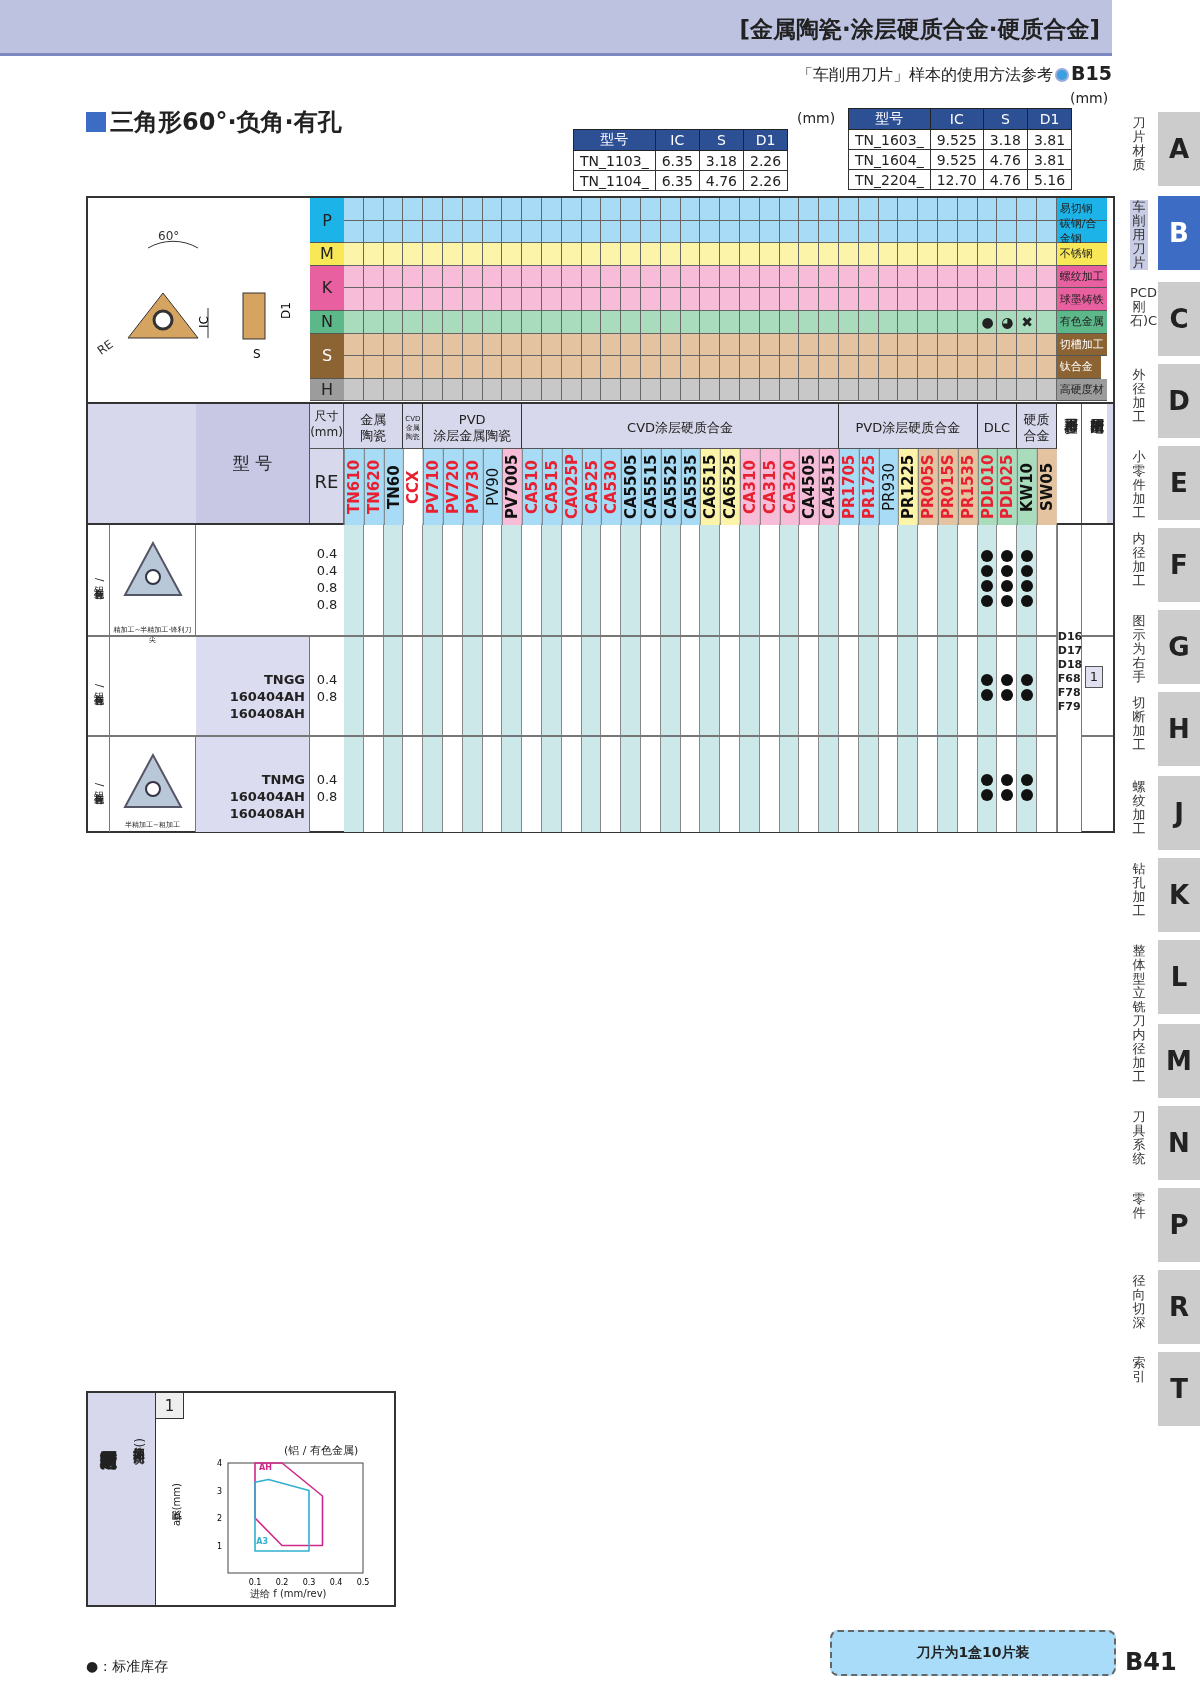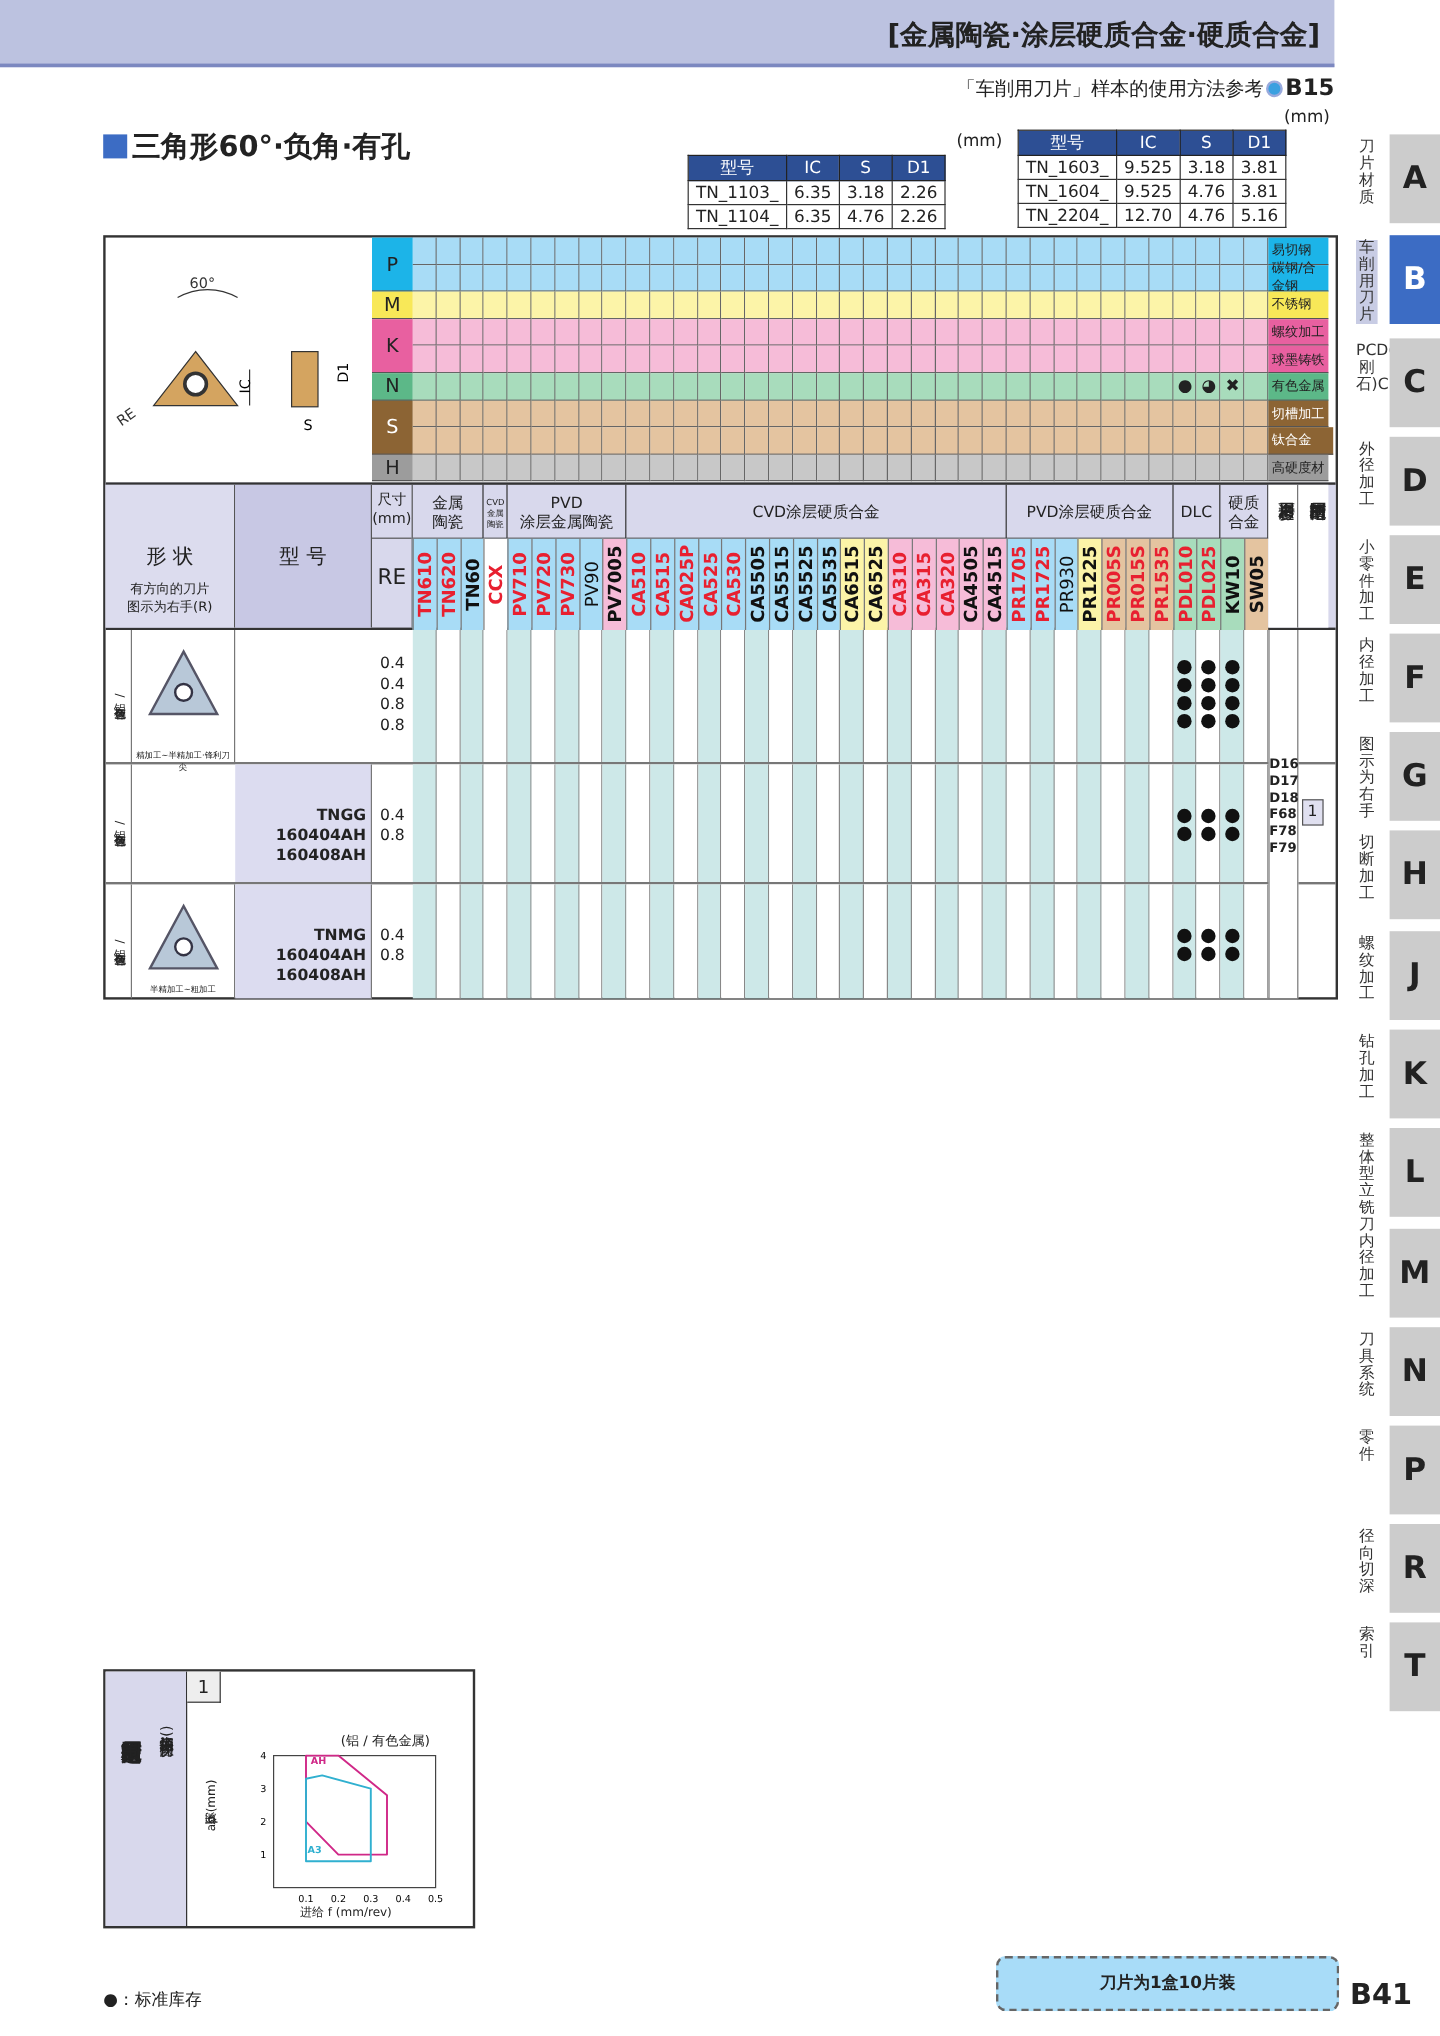--- a/index.html
+++ b/index.html
@@ -398,21 +398,21 @@
       <div style="position: absolute; left: 548.8px; top: 158.2px; width: 19.8px; height: 22.6px; background: rgb(228, 196, 160); border-right: 1px solid rgb(102, 102, 102); border-bottom: 1px solid rgb(102, 102, 102);"></div>
       <div style="position: absolute; left: 568.6px; top: 158.2px; width: 19.8px; height: 22.6px; background: rgb(228, 196, 160); border-right: 1px solid rgb(102, 102, 102); border-bottom: 1px solid rgb(102, 102, 102);"></div>
       <div style="position: absolute; left: 588.4px; top: 158.2px; width: 19.8px; height: 22.6px; background: rgb(228, 196, 160); border-right: 1px solid rgb(102, 102, 102); border-bottom: 1px solid rgb(102, 102, 102);"></div>
       <div style="position: absolute; left: 608.2px; top: 158.2px; width: 19.8px; height: 22.6px; background: rgb(228, 196, 160); border-right: 1px solid rgb(102, 102, 102); border-bottom: 1px solid rgb(102, 102, 102);"></div>
       <div style="position: absolute; left: 628px; top: 158.2px; width: 19.8px; height: 22.6px; background: rgb(228, 196, 160); border-right: 1px solid rgb(102, 102, 102); border-bottom: 1px solid rgb(102, 102, 102);"></div>
       <div style="position: absolute; left: 647.8px; top: 158.2px; width: 19.8px; height: 22.6px; background: rgb(228, 196, 160); border-right: 1px solid rgb(102, 102, 102); border-bottom: 1px solid rgb(102, 102, 102);"></div>
       <div style="position: absolute; left: 667.6px; top: 158.2px; width: 19.8px; height: 22.6px; background: rgb(228, 196, 160); border-right: 1px solid rgb(102, 102, 102); border-bottom: 1px solid rgb(102, 102, 102);"></div>
       <div style="position: absolute; left: 687.4px; top: 158.2px; width: 19.8px; height: 22.6px; background: rgb(228, 196, 160); border-right: 1px solid rgb(102, 102, 102); border-bottom: 1px solid rgb(102, 102, 102);"></div>
       <div style="position: absolute; left: 707.2px; top: 158.2px; width: 19.8px; height: 22.6px; background: rgb(228, 196, 160); border-right: 1px solid rgb(102, 102, 102); border-bottom: 1px solid rgb(102, 102, 102);"></div>
       <div style="position: absolute; left: 727px; top: 158.2px; width: 19.8px; height: 22.6px; background: rgb(228, 196, 160); border-right: 1px solid rgb(102, 102, 102); border-bottom: 1px solid rgb(102, 102, 102);"></div>
-      <div style="position: absolute; left: 746.8px; top: 158.2px; width: 54px; height: 22.6px; background: rgb(140, 100, 52); border-bottom: 1px solid rgb(85, 85, 85); font-size: 11px; display: flex; align-items: center; padding-left: 3px; color: rgb(255, 255, 255);">钛合金</div>
+      <div style="position: absolute; left: 746.8px; top: 158.2px; width: 44px; height: 22.6px; background: rgb(140, 100, 52); border-bottom: 1px solid rgb(85, 85, 85); font-size: 11px; display: flex; align-items: center; padding-left: 3px; color: rgb(255, 255, 255);">钛合金</div>
       <div style="position: absolute; left: 0px; top: 180.8px; width: 34px; height: 22.6px; background: rgb(156, 156, 156); border-bottom: 1px solid rgb(85, 85, 85); display: flex; align-items: center; justify-content: center; font-size: 16px; color: rgb(34, 34, 34);">H</div>
       <div style="position: absolute; left: 34px; top: 180.8px; width: 19.8px; height: 22.6px; background: rgb(200, 200, 200); border-right: 1px solid rgb(102, 102, 102); border-bottom: 1px solid rgb(102, 102, 102);"></div>
       <div style="position: absolute; left: 53.8px; top: 180.8px; width: 19.8px; height: 22.6px; background: rgb(200, 200, 200); border-right: 1px solid rgb(102, 102, 102); border-bottom: 1px solid rgb(102, 102, 102);"></div>
       <div style="position: absolute; left: 73.6px; top: 180.8px; width: 19.8px; height: 22.6px; background: rgb(200, 200, 200); border-right: 1px solid rgb(102, 102, 102); border-bottom: 1px solid rgb(102, 102, 102);"></div>
       <div style="position: absolute; left: 93.4px; top: 180.8px; width: 19.8px; height: 22.6px; background: rgb(200, 200, 200); border-right: 1px solid rgb(102, 102, 102); border-bottom: 1px solid rgb(102, 102, 102);"></div>
       <div style="position: absolute; left: 113.2px; top: 180.8px; width: 19.8px; height: 22.6px; background: rgb(200, 200, 200); border-right: 1px solid rgb(102, 102, 102); border-bottom: 1px solid rgb(102, 102, 102);"></div>
       <div style="position: absolute; left: 133px; top: 180.8px; width: 19.8px; height: 22.6px; background: rgb(200, 200, 200); border-right: 1px solid rgb(102, 102, 102); border-bottom: 1px solid rgb(102, 102, 102);"></div>
       <div style="position: absolute; left: 152.8px; top: 180.8px; width: 19.8px; height: 22.6px; background: rgb(200, 200, 200); border-right: 1px solid rgb(102, 102, 102); border-bottom: 1px solid rgb(102, 102, 102);"></div>
       <div style="position: absolute; left: 172.6px; top: 180.8px; width: 19.8px; height: 22.6px; background: rgb(200, 200, 200); border-right: 1px solid rgb(102, 102, 102); border-bottom: 1px solid rgb(102, 102, 102);"></div>
       <div style="position: absolute; left: 192.4px; top: 180.8px; width: 19.8px; height: 22.6px; background: rgb(200, 200, 200); border-right: 1px solid rgb(102, 102, 102); border-bottom: 1px solid rgb(102, 102, 102);"></div>
@@ -442,25 +442,20 @@
       <div style="position: absolute; left: 667.6px; top: 180.8px; width: 19.8px; height: 22.6px; background: rgb(200, 200, 200); border-right: 1px solid rgb(102, 102, 102); border-bottom: 1px solid rgb(102, 102, 102);"></div>
       <div style="position: absolute; left: 687.4px; top: 180.8px; width: 19.8px; height: 22.6px; background: rgb(200, 200, 200); border-right: 1px solid rgb(102, 102, 102); border-bottom: 1px solid rgb(102, 102, 102);"></div>
       <div style="position: absolute; left: 707.2px; top: 180.8px; width: 19.8px; height: 22.6px; background: rgb(200, 200, 200); border-right: 1px solid rgb(102, 102, 102); border-bottom: 1px solid rgb(102, 102, 102);"></div>
       <div style="position: absolute; left: 727px; top: 180.8px; width: 19.8px; height: 22.6px; background: rgb(200, 200, 200); border-right: 1px solid rgb(102, 102, 102); border-bottom: 1px solid rgb(102, 102, 102);"></div>
       <div style="position: absolute; left: 746.8px; top: 180.8px; width: 50px; height: 22.6px; background: rgb(156, 156, 156); border-bottom: 1px solid rgb(85, 85, 85); font-size: 11px; display: flex; align-items: center; padding-left: 3px; color: rgb(34, 34, 34);">高硬度材</div>
       <div style="position: absolute; left: 667.6px; top: 113px; width: 19.8px; height: 22.6px; display: flex; align-items: center; justify-content: center; font-size: 14px;">●</div>
       <div style="position: absolute; left: 687.4px; top: 113px; width: 19.8px; height: 22.6px; display: flex; align-items: center; justify-content: center; font-size: 14px;">◕</div>
       <div style="position: absolute; left: 707.2px; top: 113px; width: 19.8px; height: 22.6px; display: flex; align-items: center; justify-content: center; font-size: 14px;">✖</div>
     </div>
   <div id="hdrArea" style="position:absolute;left:0;top:204px;width:100%;height:123px;background:#d8d8ec;border-top:2px solid #333;border-bottom:2px solid #333">
-    <div style="position:absolute;left:0;top:0;width:108px;height:100%;border-right:1px solid #555;text-align:center;padding-top:48px;background:#dcdcee">
-      <div style="font-size:17px">形 状</div>
-      <div style="font-size:11px;white-space:pre-line;margin-top:8px">有方向的刀片
-图示为右手(R)</div>
-    </div>
     <div style="position:absolute;left:108px;top:0;width:114px;height:100%;border-right:1px solid #555;text-align:center;padding-top:48px;background:#c8c8e4">
       <div style="font-size:17px">型 号</div>
     </div>
     <div id="gradeHdr" style="position:absolute;left:222px;top:0;height:100%">
         <div style="position: absolute; left: 0px; top: 0px; width: 34px; height: 100%; border-right: 1px solid rgb(85, 85, 85); text-align: center; font-size: 12px;">
           <div style="height:45px;border-bottom:1px solid #555;white-space:pre-line;line-height:16px;padding-top:4px">尺寸
 (mm)</div>
           <div style="font-size:18px;padding-top:22px">RE</div>
         </div>
         <div style="position: absolute; left: 34px; top: 0px; width: 59.4px; height: 45px; border-right: 1px solid rgb(51, 51, 51); border-bottom: 1px solid rgb(85, 85, 85); text-align: center; font-size: 13px; white-space: pre-line; line-height: 16px; padding-top: 4px; display: flex; align-items: center; justify-content: center;">金属

